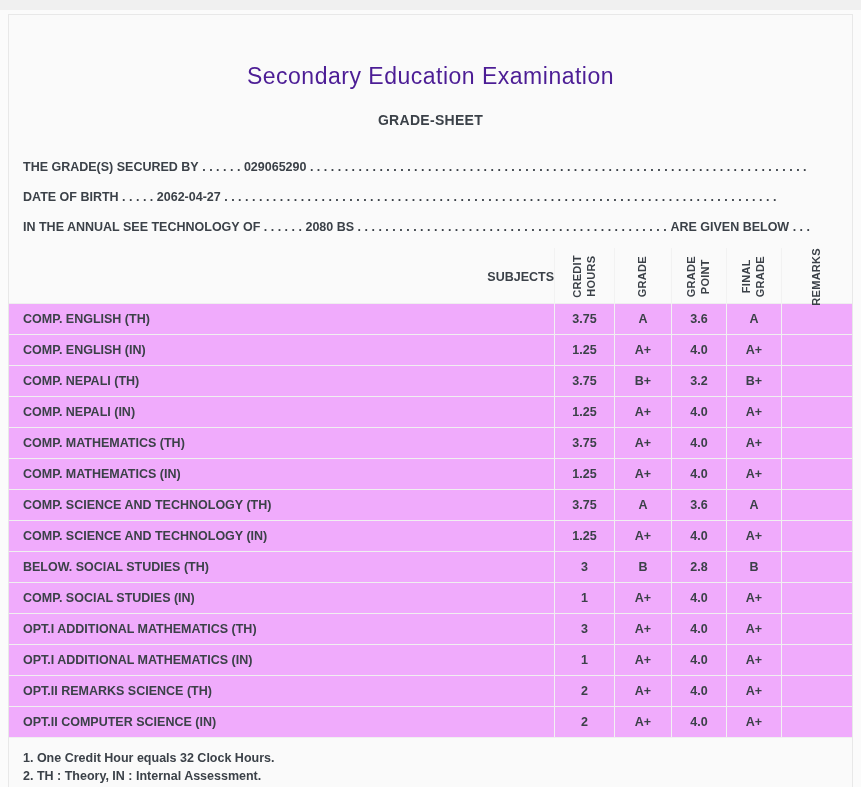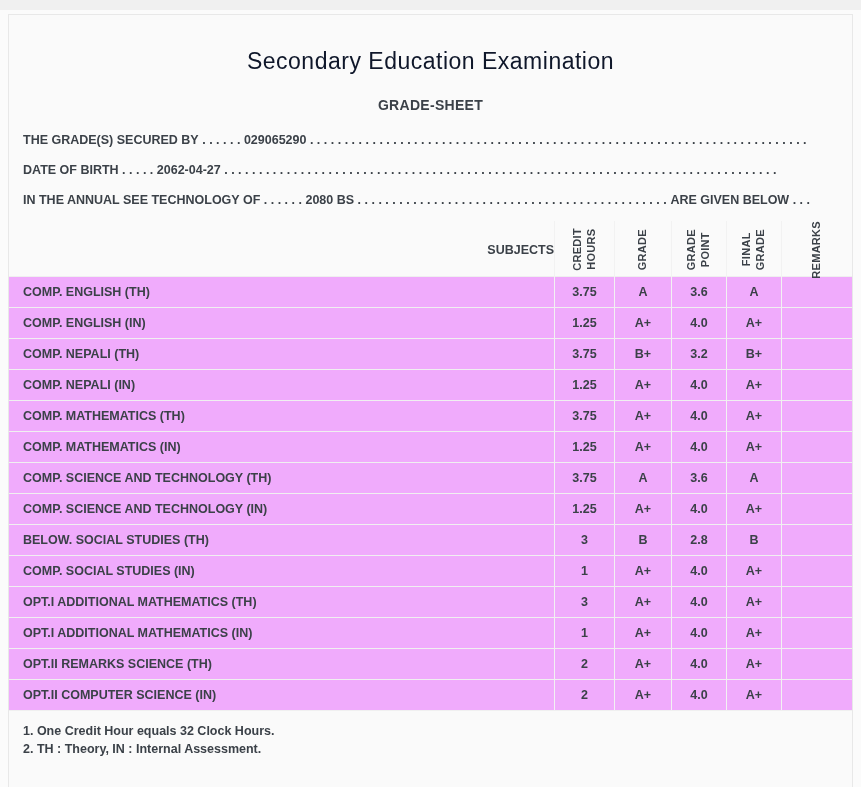--- a/index.html
+++ b/index.html
@@ -13,37 +13,37 @@
   }
   .top-strip { height:10px; background:#f0f0f0; }
   .panel {
     margin:4px 8px 0 8px;
     background:#fafafa;
     border:1px solid #e8e8e8;
     height:900px; 
     padding:0;
   }
   .doc-title {
-    margin-top:33px;
+    margin-top:48px;
     text-align:center;
     font-size:23px;
     font-weight:400;
     letter-spacing:0.5px;
-    color:#0f172a;
+    color:#4c1d95;
     line-height:27px;
   }
   .doc-subtitle {
     margin-top:22px;
     text-align:center;
     font-size:14px;
     font-weight:700;
     letter-spacing:0.3px;
     line-height:16px;
   }
-  .info-block { margin-top:12px; padding:0 42px 0 14px; }
+  .info-block { margin-top:24px; padding:0 42px 0 14px; }
   .info-line {
     display:flex;
     align-items:center;
     height:30px;
     font-size:12.5px;
     font-weight:600;
     white-space:pre;
     overflow:hidden;
   }
   .info-line .fill {

